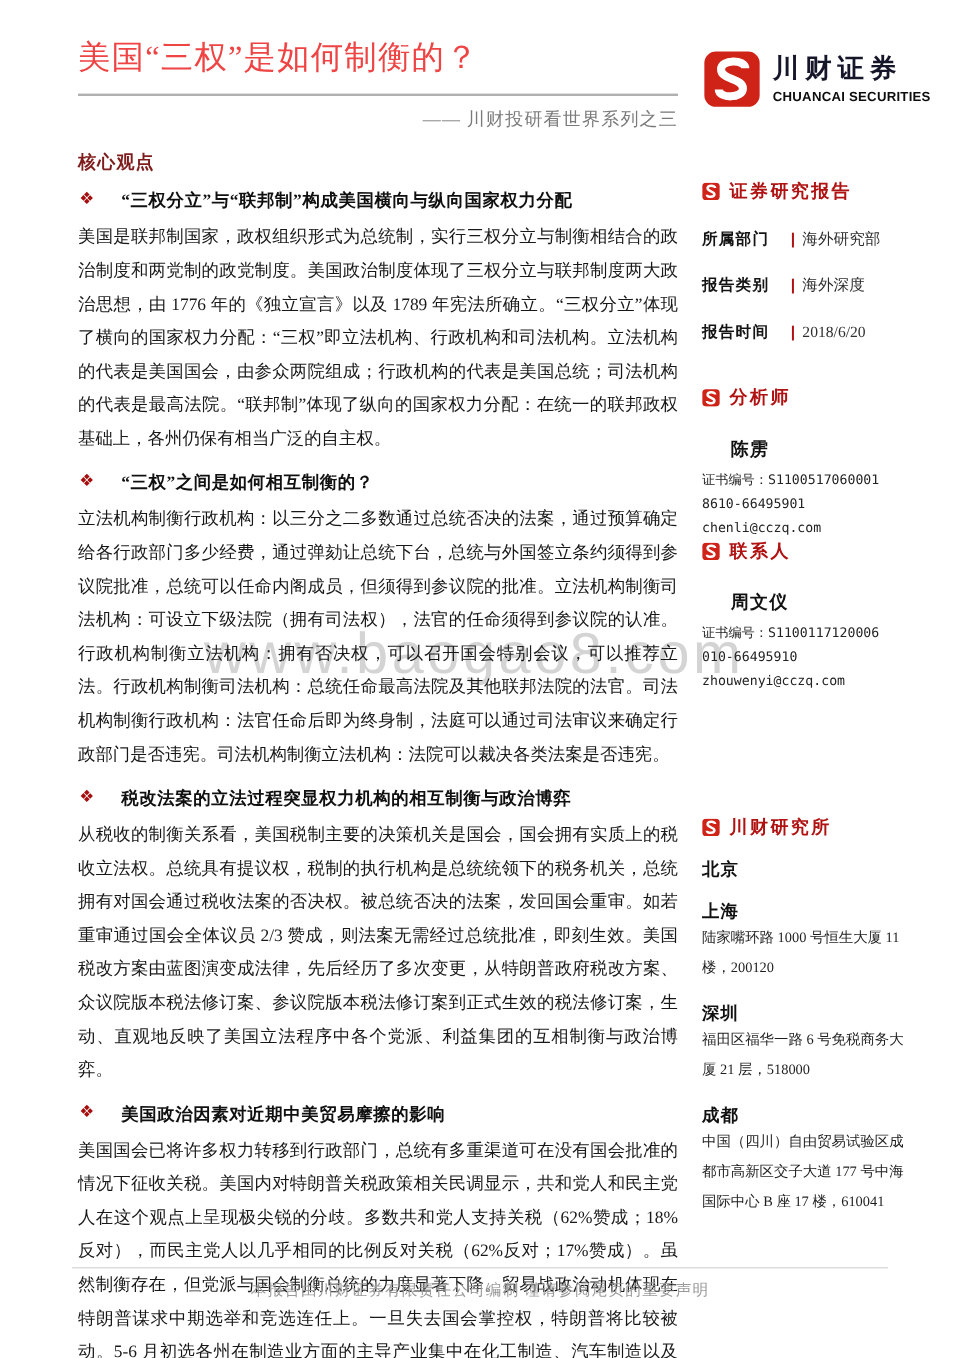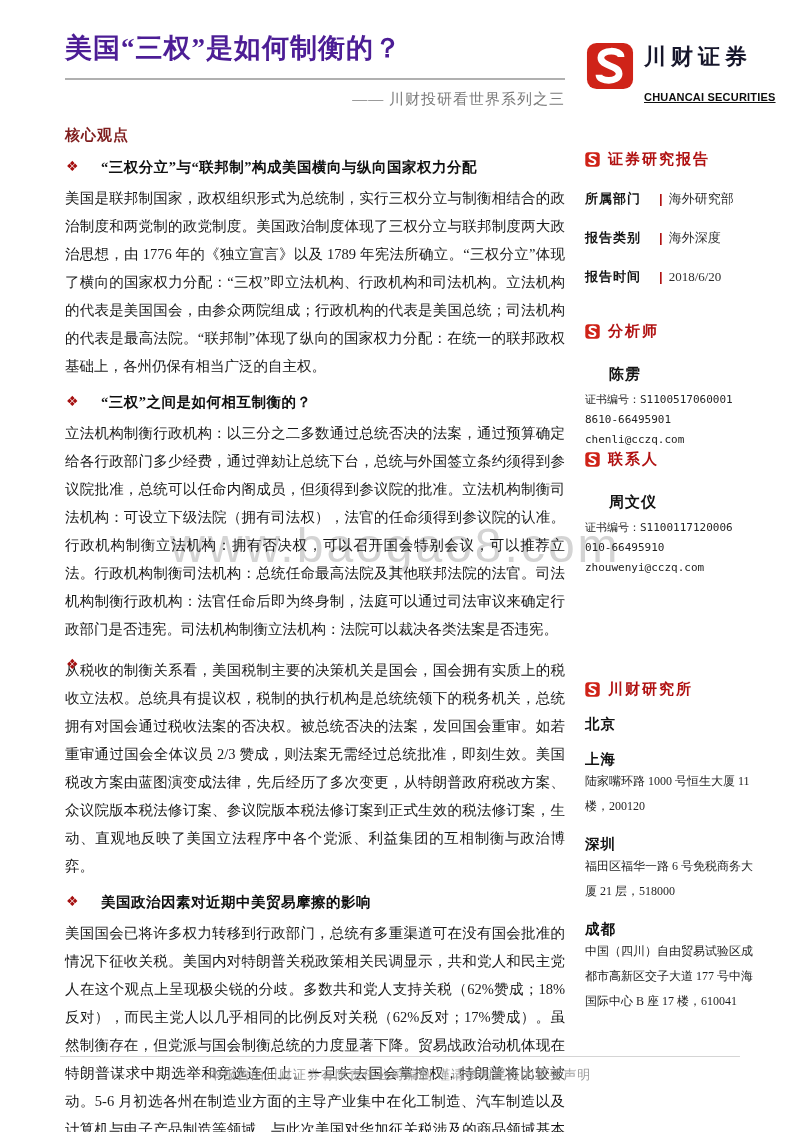--- a/index.html
+++ b/index.html
@@ -2,27 +2,27 @@
 <html><head>
 <meta charset="utf-8">
 <style>
   html,body{margin:0;padding:0;}
   body{
     width:800px;height:1132px;position:relative;background:#ffffff;
     font-family:"Liberation Serif", serif;color:#1a1a1a;overflow:hidden;
   }
   
   .title-block{position:absolute;left:65px;top:30px;width:500px;z-index:2;}
-  .report-title{font-size:27px;font-weight:bold;color:#4c1d95;margin:0;letter-spacing:1px;}
+  .report-title{font-size:27px;font-weight:normal;color:#ef4444;margin:0;letter-spacing:1px;}
   .title-rule{border-bottom:2px solid #b0b0b0;margin-top:12px;}
   .series-line{text-align:right;color:#7a7a7a;font-size:15px;margin-top:10px;letter-spacing:1px;}
   .logo-block{position:absolute;left:586px;top:42px;width:190px;display:flex;gap:10px;align-items:flex-start;z-index:2;}
   .logo-square{width:48px;height:48px;flex-shrink:0;}
   .brand-cn{font-family:"Liberation Sans",sans-serif;font-size:22px;color:#16162b;letter-spacing:5px;font-weight:600;line-height:30px;}
-  .brand-en{font-family:"Liberation Sans",sans-serif;font-size:11px;color:#0d0d0d;font-weight:bold;margin-top:19px;letter-spacing:0.2px;text-decoration:underline;}
+  .brand-en{font-family:"Liberation Sans",sans-serif;font-size:11px;color:#0d0d0d;font-weight:bold;margin-top:3px;letter-spacing:0.2px;}
   
   .watermark{position:absolute;left:170px;top:518px;font-family:"Liberation Sans",sans-serif;
     font-size:48px;color:#d4d4d4;letter-spacing:3px;z-index:1;user-select:none;}
   
   .main-col{position:absolute;left:65px;top:126px;width:500px;z-index:2;}
   .core-title{color:#7f1d1d;font-weight:bold;font-size:15px;margin-bottom:9px;letter-spacing:1px;}
   .section-heading{position:relative;padding-left:36px;font-weight:bold;font-size:14.5px;color:#101010;margin:13px 0 7px;letter-spacing:0.5px;}
   .bullet{position:absolute;left:1px;top:0;color:#a50f0f;font-size:14px;font-family:"DejaVu Sans",sans-serif;}
   .para{font-size:14.5px;line-height:28px;text-align:justify;color:#181818;}
   
@@ -79,20 +79,21 @@
   <div class="para">美国是联邦制国家，政权组织形式为总统制，实行三权分立与制衡相结合的政治制度和两党制的政党制度。美国政治制度体现了三权分立与联邦制度两大政治思想，由 1776 年的《独立宣言》以及 1789 年宪法所确立。“三权分立”体现了横向的国家权力分配：“三权”即立法机构、行政机构和司法机构。立法机构的代表是美国国会，由参众两院组成；行政机构的代表是美国总统；司法机构的代表是最高法院。“联邦制”体现了纵向的国家权力分配：在统一的联邦政权基础上，各州仍保有相当广泛的自主权。</div>
 
   <div class="section-heading">
     <span class="bullet">❖</span>
     <span>“三权”之间是如何相互制衡的？</span>
   </div>
   <div class="para">立法机构制衡行政机构：以三分之二多数通过总统否决的法案，通过预算确定给各行政部门多少经费，通过弹劾让总统下台，总统与外国签立条约须得到参议院批准，总统可以任命内阁成员，但须得到参议院的批准。立法机构制衡司法机构：可设立下级法院（拥有司法权），法官的任命须得到参议院的认准。行政机构制衡立法机构：拥有否决权，可以召开国会特别会议，可以推荐立法。行政机构制衡司法机构：总统任命最高法院及其他联邦法院的法官。司法机构制衡行政机构：法官任命后即为终身制，法庭可以通过司法审议来确定行政部门是否违宪。司法机构制衡立法机构：法院可以裁决各类法案是否违宪。</div>
 
   <div class="section-heading">
     <span class="bullet">❖</span>
+    <span>税改法案的立法过程突显权力机构的相互制衡与政治博弈</span>
   </div>
   <div class="para">从税收的制衡关系看，美国税制主要的决策机关是国会，国会拥有实质上的税收立法权。总统具有提议权，税制的执行机构是总统统领下的税务机关，总统拥有对国会通过税收法案的否决权。被总统否决的法案，发回国会重审。如若重审通过国会全体议员 2/3 赞成，则法案无需经过总统批准，即刻生效。美国税改方案由蓝图演变成法律，先后经历了多次变更，从特朗普政府税改方案、众议院版本税法修订案、参议院版本税法修订案到正式生效的税法修订案，生动、直观地反映了美国立法程序中各个党派、利益集团的互相制衡与政治博弈。</div>
 
   <div class="section-heading">
     <span class="bullet">❖</span>
     <span>美国政治因素对近期中美贸易摩擦的影响</span>
   </div>
   <div class="para">美国国会已将许多权力转移到行政部门，总统有多重渠道可在没有国会批准的情况下征收关税。美国内对特朗普关税政策相关民调显示，共和党人和民主党人在这个观点上呈现极尖锐的分歧。多数共和党人支持关税（62%赞成；18%反对），而民主党人以几乎相同的比例反对关税（62%反对；17%赞成）。虽然制衡存在，但党派与国会制衡总统的力度显著下降。贸易战政治动机体现在特朗普谋求中期选举和竞选连任上。一旦失去国会掌控权，特朗普将比较被动。5-6 月初选各州在制造业方面的主导产业集中在化工制造、汽车制造以及计算机与电子产品制造等领域，与此次美国对华加征关税涉及的商品领域基本重叠。</div>
 
 </div>

